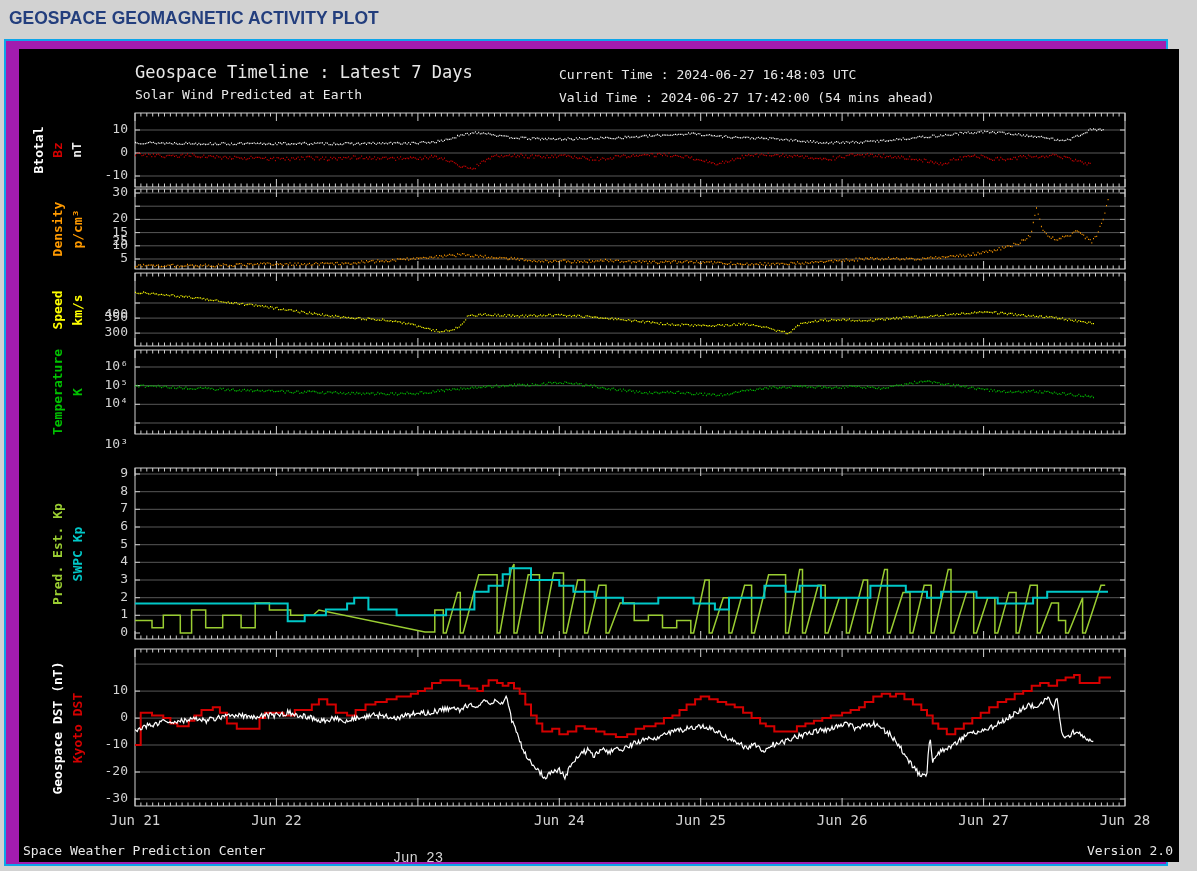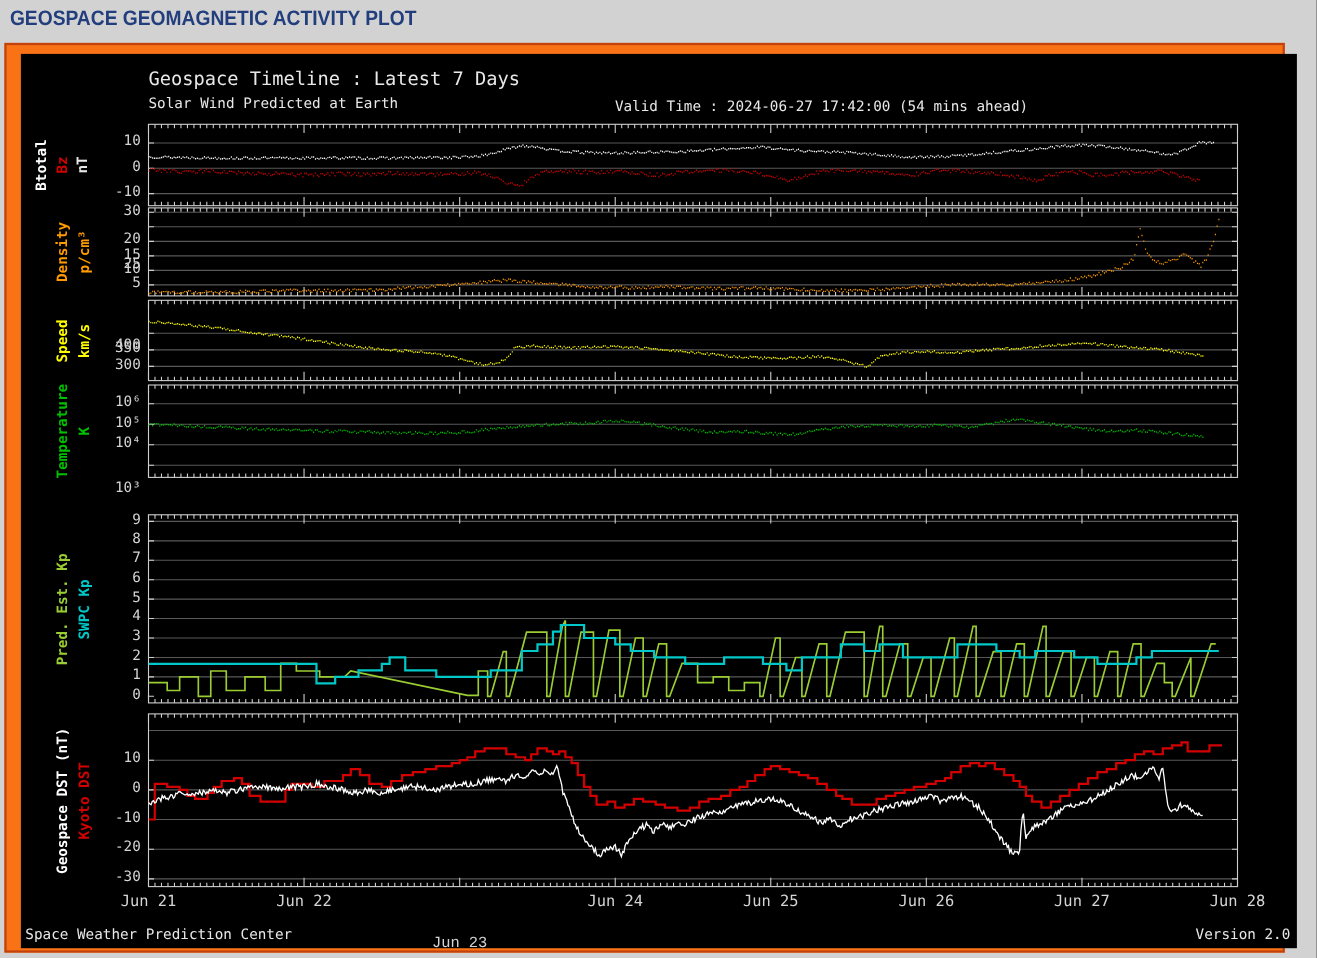--- a/index.html
+++ b/index.html
@@ -1,22 +1,22 @@
 <!DOCTYPE html>
 <html><head>
 <meta charset="utf-8">
 <style>
   html,body{margin:0;padding:0;}
   body{width:1197px;height:871px;background:#d2d2d2;font-family:"DejaVu Sans Mono",monospace;}
   .page{position:relative;width:1197px;height:871px;overflow:hidden;}
   .page-title{position:absolute;left:9px;top:7px;font-family:"Liberation Sans",sans-serif;
     font-weight:bold;font-size:19px;color:#233e7d;transform:scaleX(0.92);transform-origin:left top;
     letter-spacing:0px;white-space:nowrap;}
-  .frame{position:absolute;left:4px;top:39px;width:1164px;height:827px;border:2px solid #c2410c;
-    box-sizing:border-box;background:#f97316;}
+  .frame{position:absolute;left:4px;top:39px;width:1164px;height:827px;border:2px solid #0ea5e9;
+    box-sizing:border-box;background:#a21caf;}
   .plot{position:absolute;left:13px;top:8px;width:1160px;height:813px;background:#000;}
   .plot svg{position:absolute;left:0;top:0;}
   .ptxt{position:absolute;color:#e8e8e8;white-space:nowrap;}
   .plot-title{left:116px;top:13px;font-size:17px;}
   .cur-time{left:540px;top:18px;font-size:13px;}
   .subtitle{left:116px;top:38px;font-size:13px;}
   .valid-time{left:540px;top:41px;font-size:13px;}
   .section-title{left:116px;top:397px;font-size:13px;}
   .footer-left{left:4px;top:794px;font-size:13px;}
   .footer-right{right:6px;top:794px;font-size:13px;}
@@ -26,20 +26,21 @@
     transform:translate(-50%,-50%) rotate(-90deg);}
 </style>
 </head>
 <body>
 
 <div class="page">
   <div class="page-title">GEOSPACE GEOMAGNETIC ACTIVITY PLOT</div>
   <div class="frame">
     <div class="plot" id="plot">
       <div class="ptxt plot-title">Geospace Timeline : Latest 7 Days</div>
+      <div class="ptxt cur-time">Current Time : 2024-06-27 16:48:03 UTC</div>
       <div class="ptxt subtitle">Solar Wind Predicted at Earth</div>
       <div class="ptxt valid-time">Valid Time : 2024-06-27 17:42:00 (54 mins ahead)</div>
       <div class="ptxt footer-left">Space Weather Prediction Center</div>
       <div class="ptxt footer-right">Version 2.0</div>
     <svg width="1160" height="813">
           <clipPath id="clip-bfield">
             <rect x="116" y="64" width="990" height="74"></rect>
           </clipPath>
           <line x1="116" y1="81.0" x2="1106" y2="81.0" stroke="#585858" stroke-width="1"></line>
           <line x1="116" y1="104.0" x2="1106" y2="104.0" stroke="#585858" stroke-width="1"></line>

